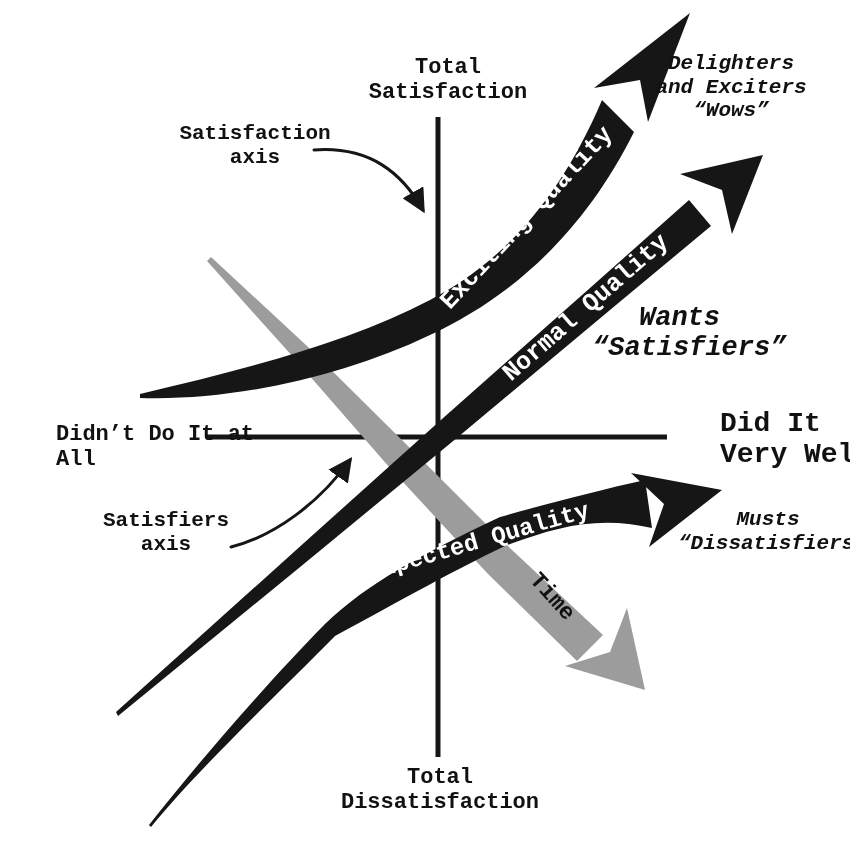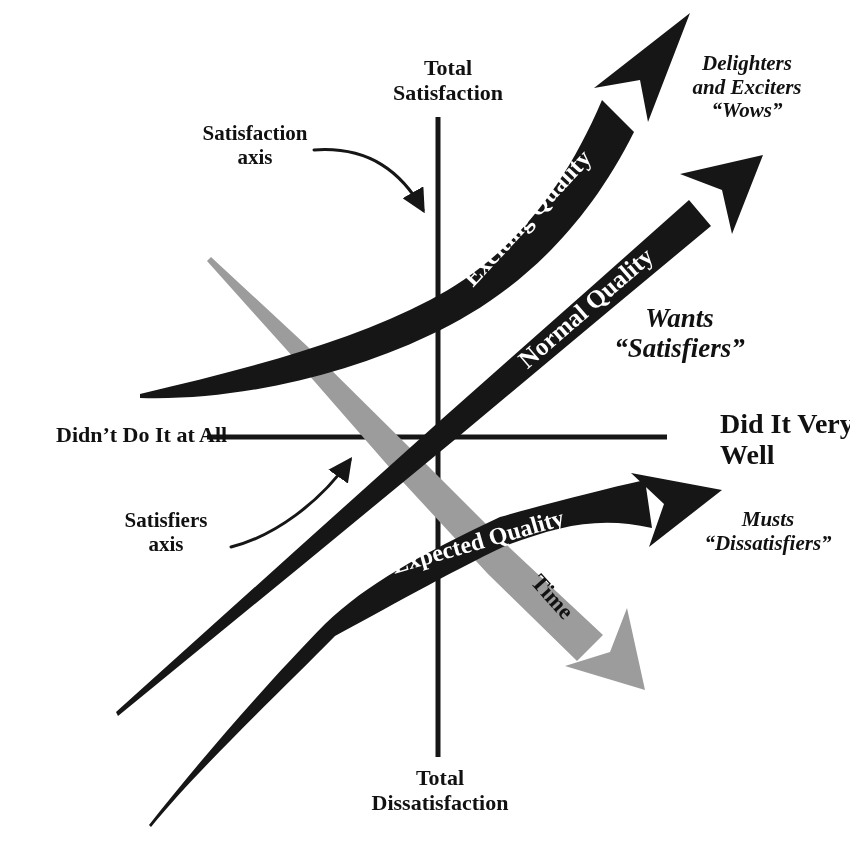--- a/index.html
+++ b/index.html
@@ -1,21 +1,21 @@
 <!DOCTYPE html>
 <html><head>
 <meta charset="utf-8">
 <style>
   html,body{margin:0;padding:0;background:#ffffff;}
   .canvas{
     position:relative;
     width:850px;height:849px;
     background:#ffffff;
     overflow:hidden;
-    font-family:Liberation Serif, serif;
+    font-family:Liberation Mono, monospace;
   }
   .canvas svg{position:absolute;left:0;top:0;}
   .lbl{
     position:absolute;
     color:#111;
     font-weight:bold;
     white-space:pre-line;
     text-align:center;
     line-height:1.12;
     letter-spacing:0;
@@ -31,21 +31,21 @@
     white-space:nowrap;
     font-size:25px;
     transform-origin:center center;
   }
   .band-label.dark{color:#111;}
   
   #lbl-top{left:348px;top:56px;width:200px;font-size:22px;}
   #lbl-bottom{left:330px;top:766px;width:220px;font-size:22px;}
   #lbl-left{left:12px;top:423px;width:200px;font-size:22px;}
   #lbl-right{left:676px;top:408px;width:170px;font-size:28px;}
-  #lbl-delighters{left:652px;top:52px;width:190px;font-size:21px;}
+  #lbl-delighters{left:636px;top:52px;width:190px;font-size:21px;}
   #lbl-wants{left:592px;top:303px;width:175px;font-size:27px;}
   #lbl-musts{left:678px;top:508px;width:180px;font-size:21px;}
   #lbl-sat-axis{left:175px;top:122px;width:160px;font-size:21px;}
   #lbl-ach-axis{left:76px;top:509px;width:180px;font-size:21px;}
   #band-exciting{left:527px;top:218px;transform:translate(-50%,-50%) rotate(-47deg);}
   #band-normal{left:586px;top:308px;transform:translate(-50%,-50%) rotate(-41deg);}
   #band-expected{left:478px;top:542px;transform:translate(-50%,-50%) rotate(-16deg);font-size:24px;}
   #band-time{left:552px;top:597px;transform:translate(-50%,-50%) rotate(48deg);font-size:23px;}
 </style>
 </head>

